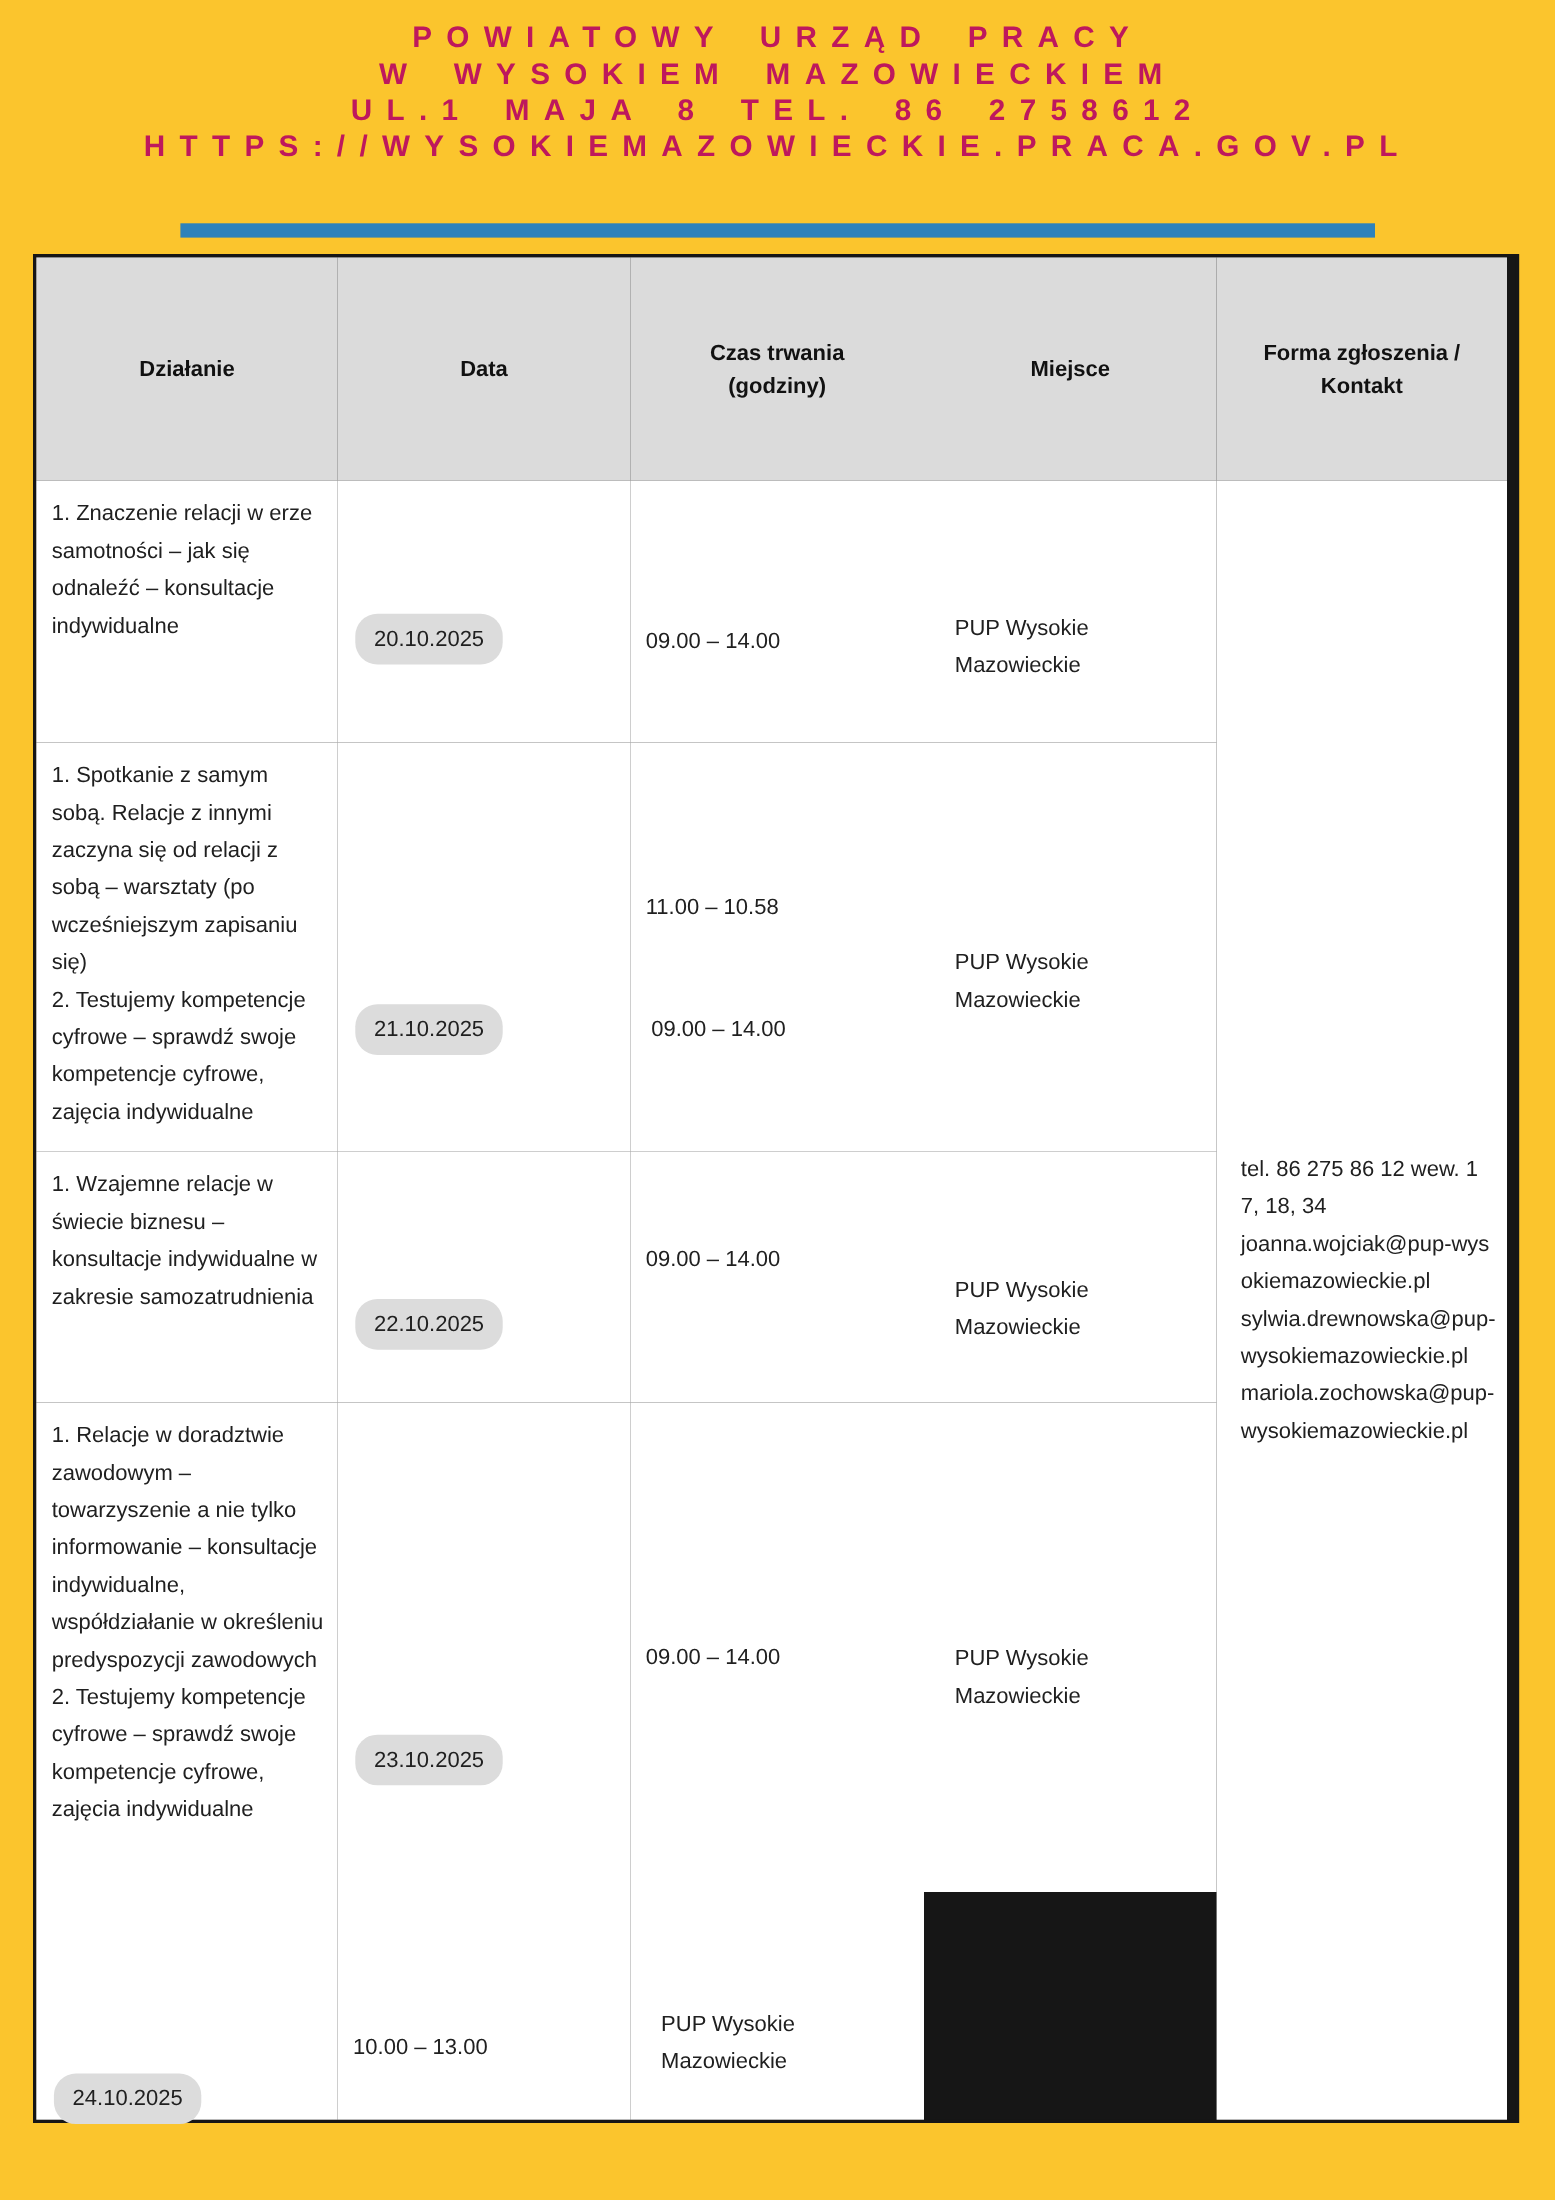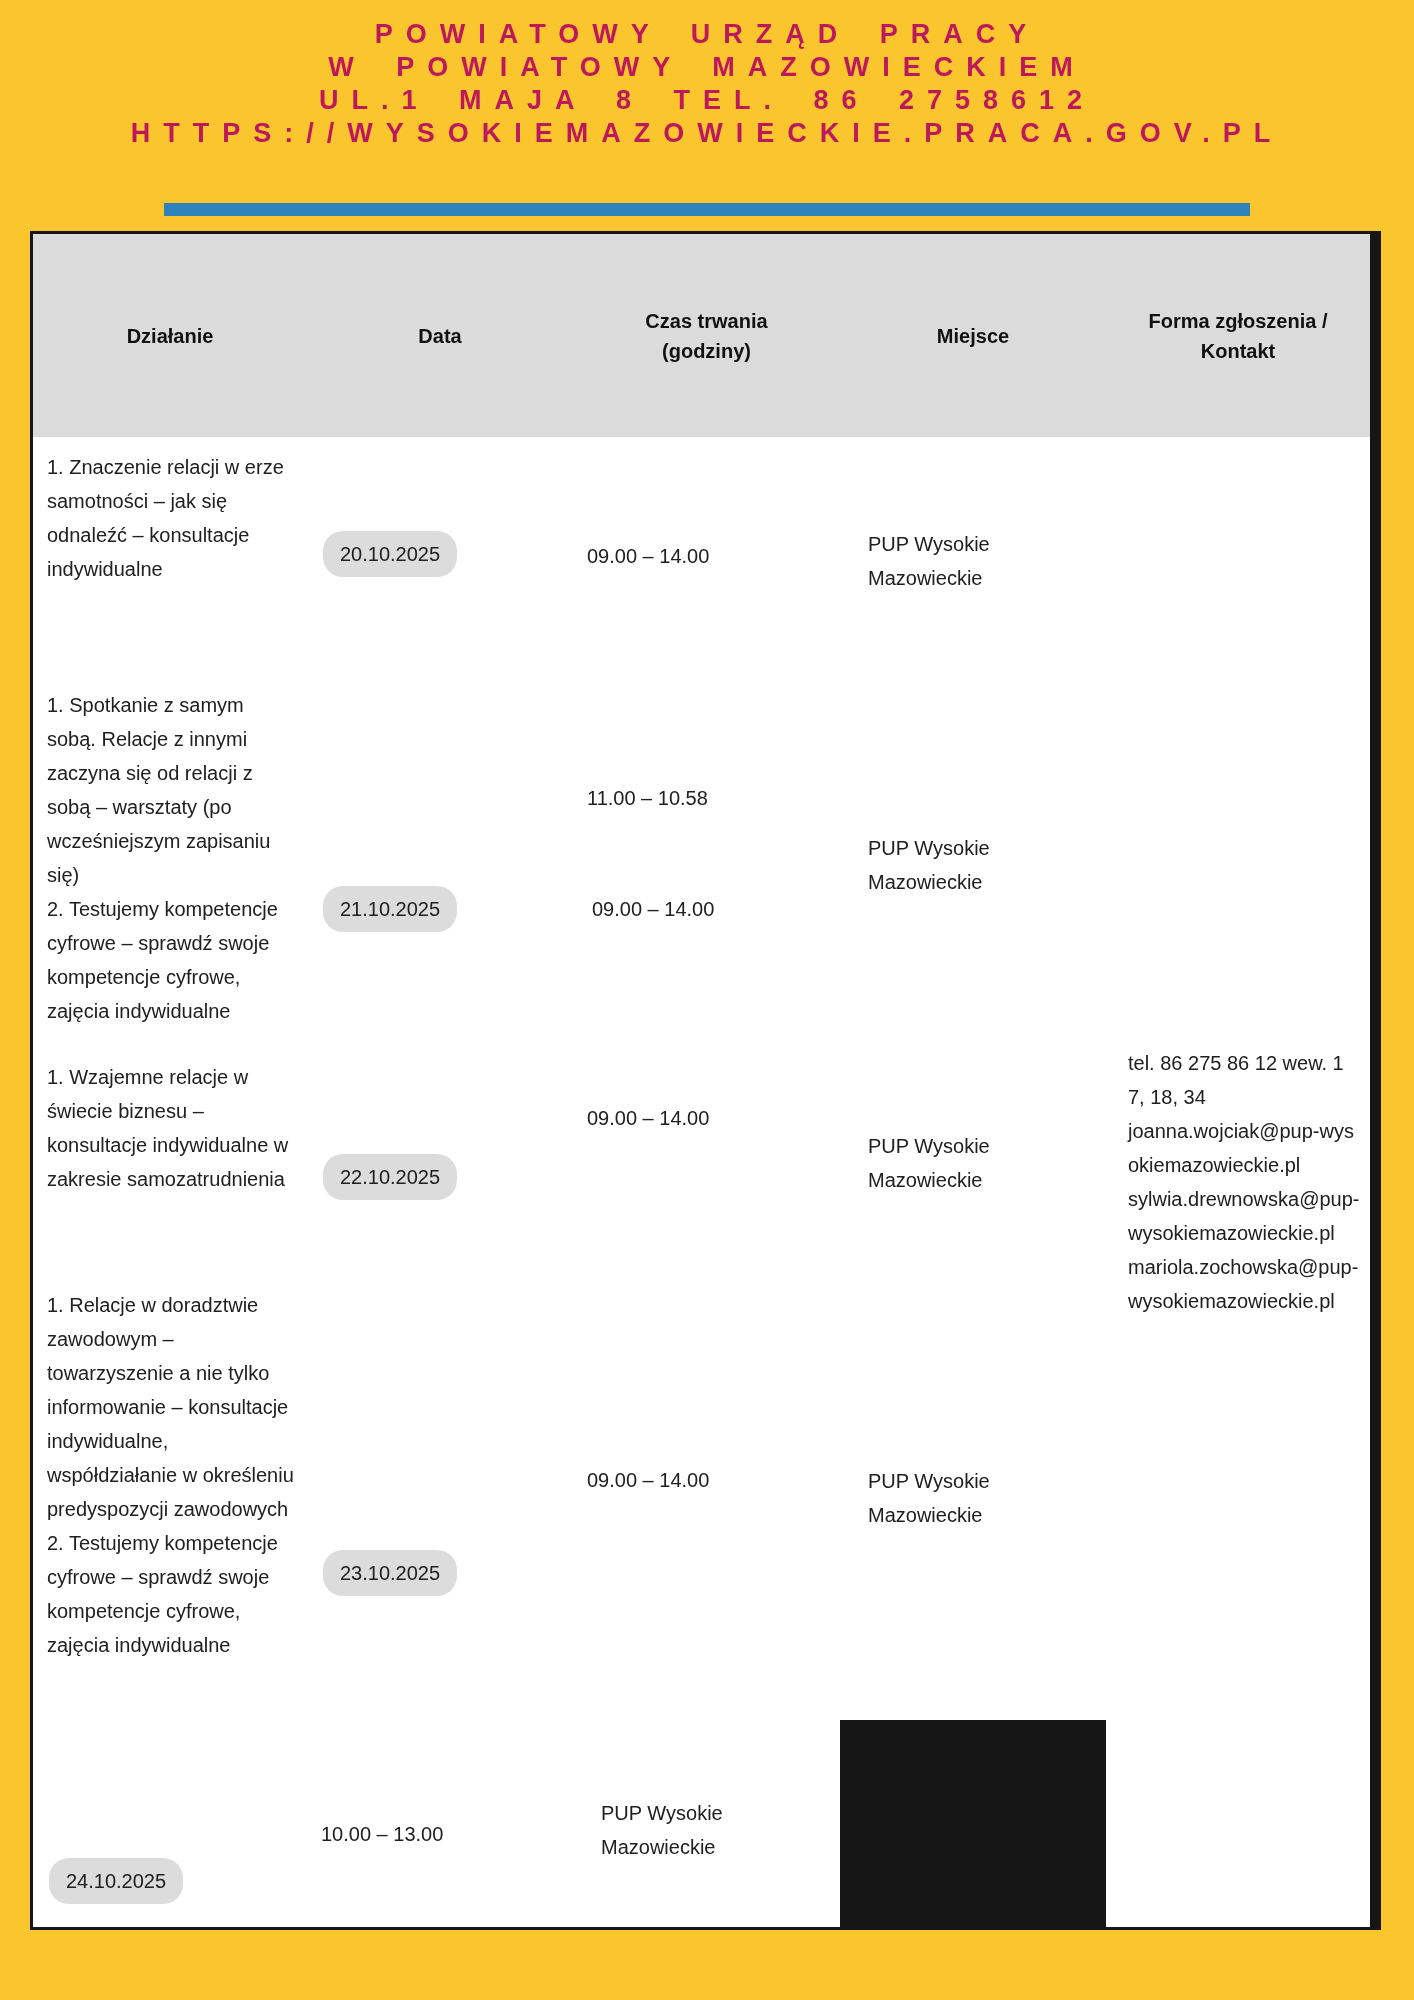--- a/index.html
+++ b/index.html
@@ -28,21 +28,21 @@
     width:1345px;
     color:#202020;
   }
   .cell{background:#ffffff;position:relative;font-size:20px;line-height:34px;}
   .hcell{
     background:#DBDBDB;display:flex;align-items:center;justify-content:center;
     text-align:center;font-weight:700;font-size:20px;line-height:30px;
     white-space:pre-line;color:#111;
   }
   .act{padding:13px 12px 0 14px;white-space:pre-line;}
-  .pos{position:absolute;transform:translateY(-50%);white-space:nowrap;}
+  .pos{position:absolute;transform:translateY(-50%);white-space:nowrap;margin-top:27px;}
   .pill{
     background:#DCDCDC;border-radius:20px;padding:6px 17px;
     left:16px;display:inline-block;
   }
   .time{left:14px;}
   .place{left:0;right:0;white-space:normal;padding:0 28px;}
   .contact-cell{
     grid-column:5;grid-row:2 / 7;
     display:flex;align-items:center;
   }
@@ -52,21 +52,21 @@
     font-size:20px;line-height:34px;
   }
 </style>
 </head>
 <body>
 
 <div>
 
   <div class="masthead">
     <div class="mast-line">POWIATOWY URZĄD PRACY</div>
-    <div class="mast-line">W POWIATOWY MAZOWIECKIEM</div>
+    <div class="mast-line">W WYSOKIEM MAZOWIECKIEM</div>
     <div class="mast-line">UL.1 MAJA 8 TEL. 86 2758612</div>
     <div class="mast-line">HTTPS://WYSOKIEMAZOWIECKIE.PRACA.GOV.PL</div>
   </div>
 
   <div class="divider"></div>
 
   <div class="schedule">
 
     <div class="cell hcell">Działanie</div>
     <div class="cell hcell">Data</div>

